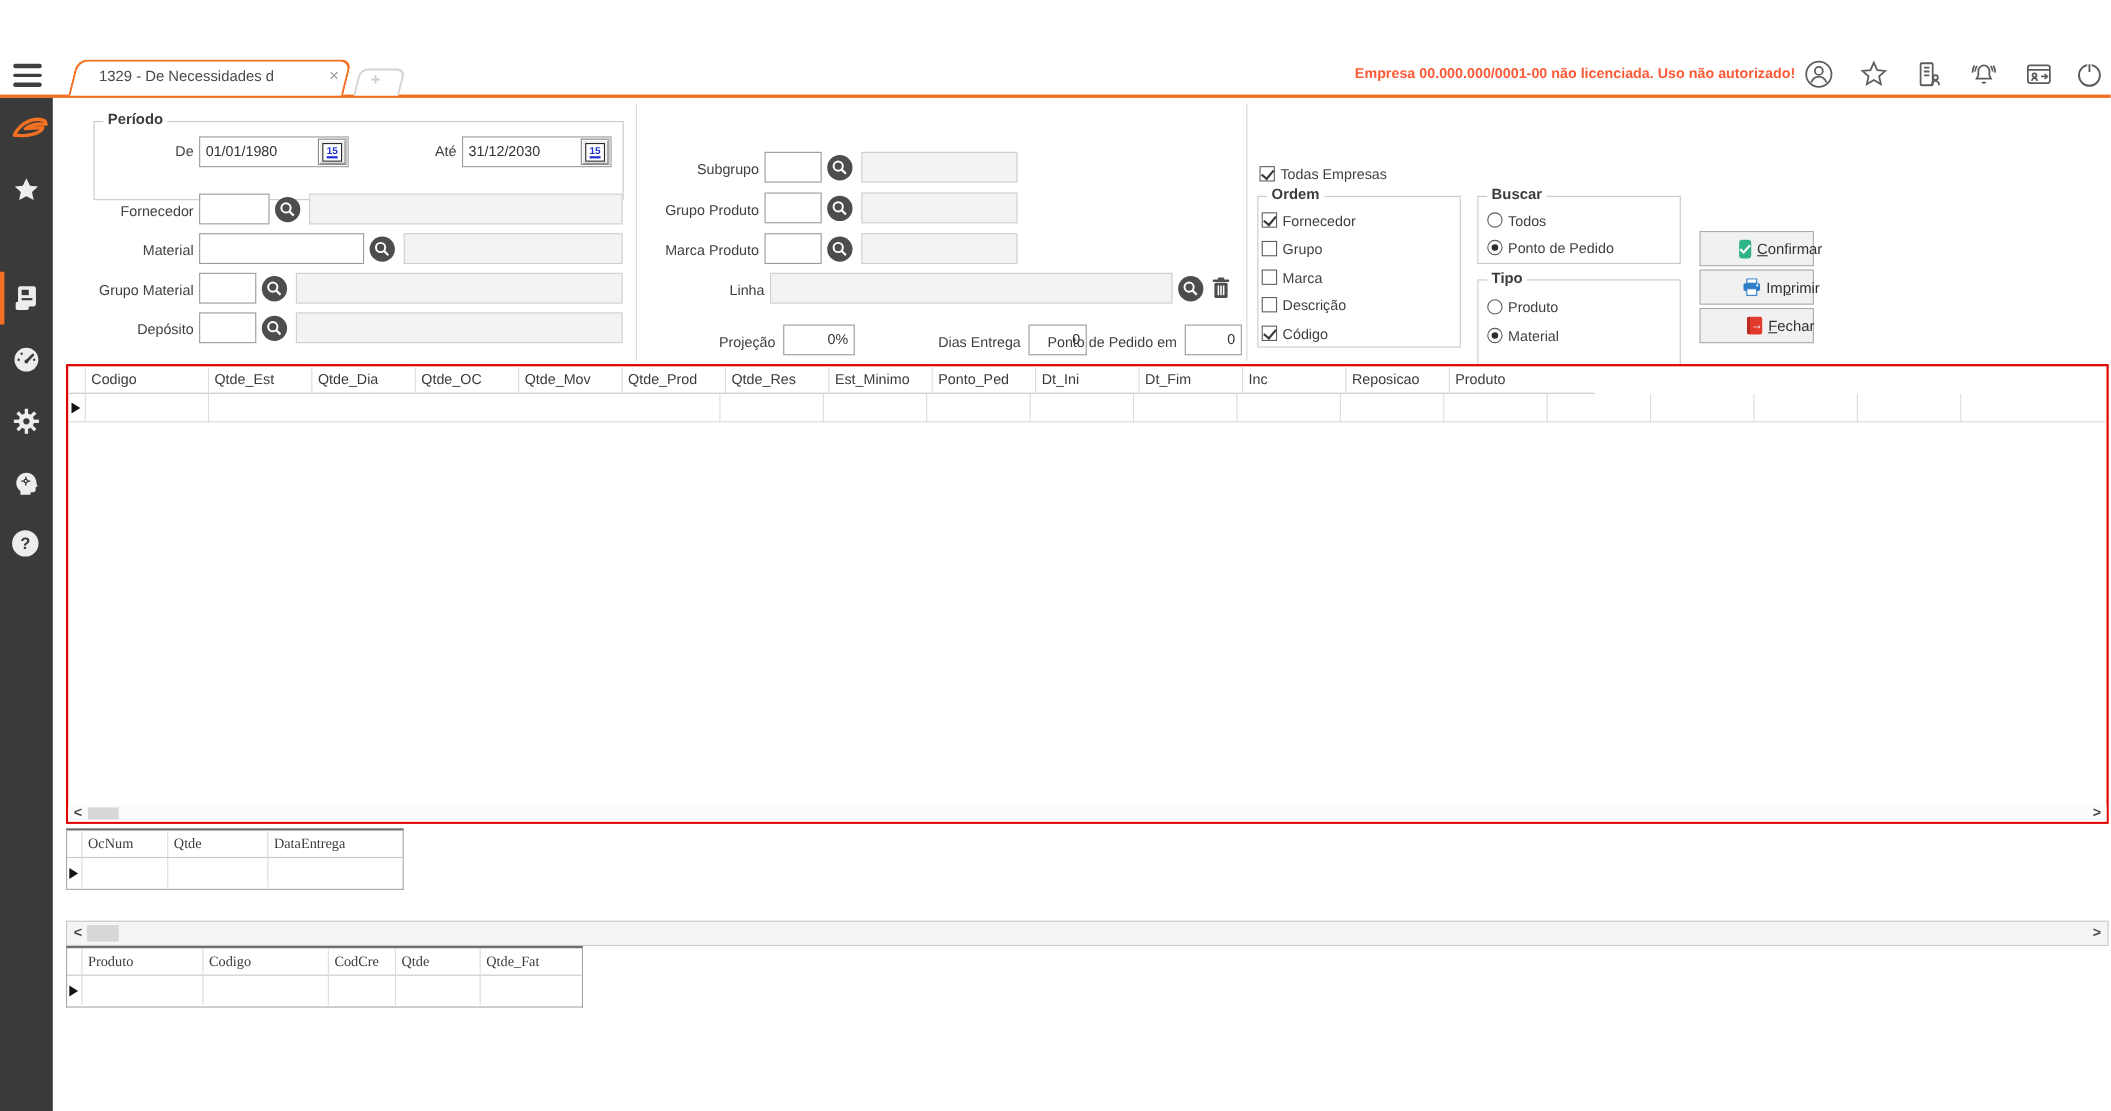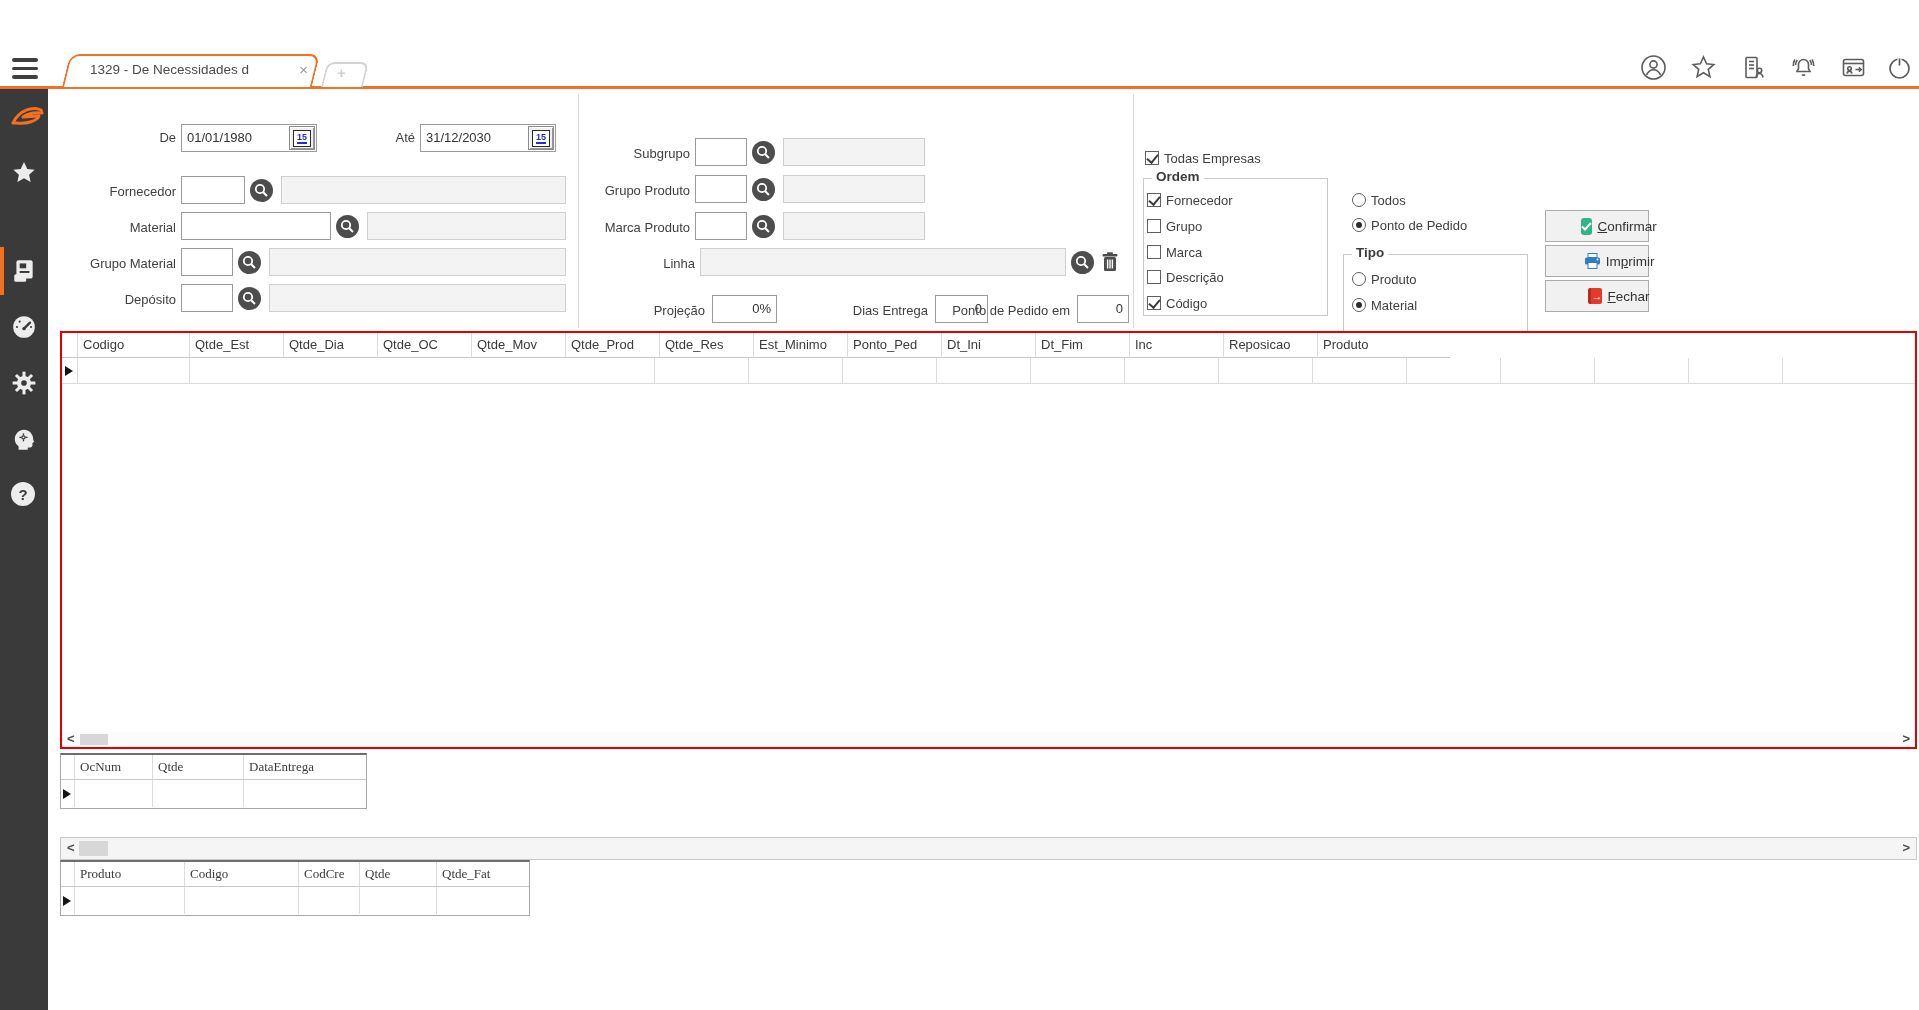--- a/index.html
+++ b/index.html
@@ -68,20 +68,21 @@
     <div class="tab-bg"></div>
     <span class="abs" style="left:24px;top:8px;font-size:13.5px;color:#4a4a4a;white-space:nowrap;">1329 - De Necessidades d</span>
     <span class="abs" style="right:8px;top:7px;font-size:15px;color:#9b9b9b;">×</span>
   </div>
 
   <div class="abs" style="left:324px;top:14px;width:42px;height:25px;">
     <div class="plus-bg"></div>
     <span class="abs" style="left:13px;top:2px;font-size:15px;font-weight:bold;color:#cfcfcf;">+</span>
   </div>
 
+  <div class="abs" style="left:632px;top:11px;width:1000px;text-align:right;font-size:13px;font-weight:600;color:#fb5a36;white-space:nowrap;">Empresa 00.000.000/0001-00 não licenciada. Uso não autorizado!</div>
 
   <div class="topicon" style="left:1640px;">
     <svg width="27" height="27" viewBox="0 0 27 27" fill="none" stroke="#5c5c5c" stroke-width="1.6">
       <circle cx="13.5" cy="13.5" r="11.5"></circle>
         <circle cx="13.5" cy="10.5" r="3.6"></circle>
       <path d="M6.5 21c1.6-3.6 4.2-5.3 7-5.3s5.4 1.7 7 5.3"></path>
     </svg>
   </div>
   <div class="topicon" style="left:1690px;">
     <svg width="27" height="27" viewBox="0 0 27 27" fill="none" stroke="#5c5c5c" stroke-width="1.6">
@@ -188,20 +189,23 @@
   </div>
   <div class="sideicon" style="top:434px;">
     <div style="width:24px;height:24px;border-radius:50%;background:#ededed;display:flex;align-items:center;justify-content:center;">
       <span style="font-size:15px;font-weight:bold;color:#3a3a3a;">?</span>
     </div>
   </div>
 
   <div class="vdiv" style="left:578px;top:46px;height:234px;"></div>
   <div class="vdiv" style="left:1133px;top:46px;height:234px;"></div>
 
+  <div class="group" style="left:85px;top:62px;width:482px;height:72px;">
+    <span class="legend">Período</span>
+  </div>
   <div class="lbl" style="left:120px;top:82px;width:56px;">De</div>
   <div class="tb" style="left:181px;top:76px;width:136px;">01/01/1980</div>
   <div class="calbtn" style="left:289px;top:78px;">
     <div class="calico">
         <span>15</span>
       </div>
   </div>
   <div class="lbl" style="left:350px;top:82px;width:65px;">Até</div>
   <div class="tb" style="left:420px;top:76px;width:136px;">31/12/2030</div>
   <div class="calbtn" style="left:528px;top:78px;">
@@ -316,20 +320,23 @@
   <div class="opt-lbl" style="left:1166px;top:145px;">Fornecedor</div>
   <div class="cb" style="left:1147px;top:171px;"></div>
   <div class="opt-lbl" style="left:1166px;top:171px;">Grupo</div>
   <div class="cb" style="left:1147px;top:197px;"></div>
   <div class="opt-lbl" style="left:1166px;top:197px;">Marca</div>
   <div class="cb" style="left:1147px;top:222px;"></div>
   <div class="opt-lbl" style="left:1166px;top:222px;">Descrição</div>
   <div class="cb on" style="left:1147px;top:248px;"></div>
   <div class="opt-lbl" style="left:1166px;top:248px;">Código</div>
 
+  <div class="group" style="left:1343px;top:130px;width:185px;height:62px;">
+    <span class="legend">Buscar</span>
+  </div>
   <div class="rd" style="left:1352px;top:145px;"></div>
   <div class="opt-lbl" style="left:1371px;top:145px;">Todos</div>
   <div class="rd on" style="left:1352px;top:170px;"></div>
   <div class="opt-lbl" style="left:1371px;top:170px;">Ponto de Pedido</div>
 
   <div class="group" style="left:1343px;top:206px;width:185px;height:78px;">
     <span class="legend">Tipo</span>
   </div>
   <div class="rd" style="left:1352px;top:224px;"></div>
   <div class="opt-lbl" style="left:1371px;top:224px;">Produto</div>

